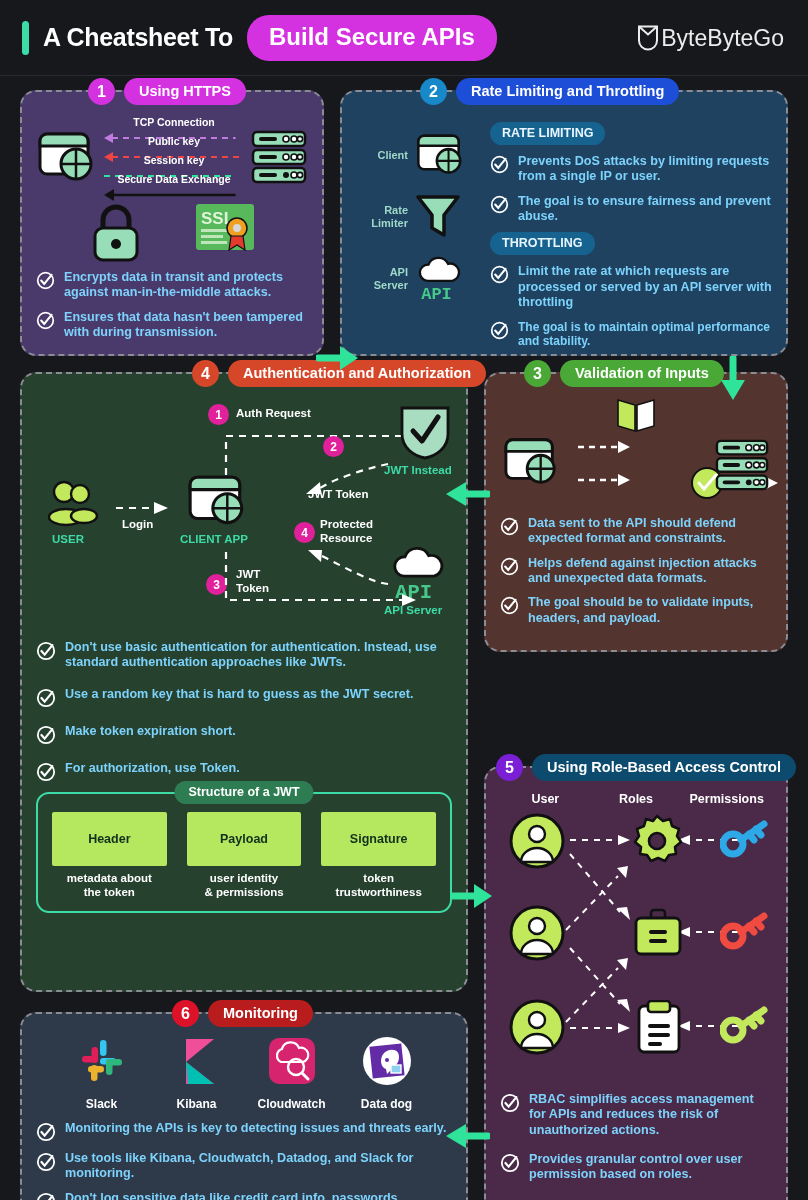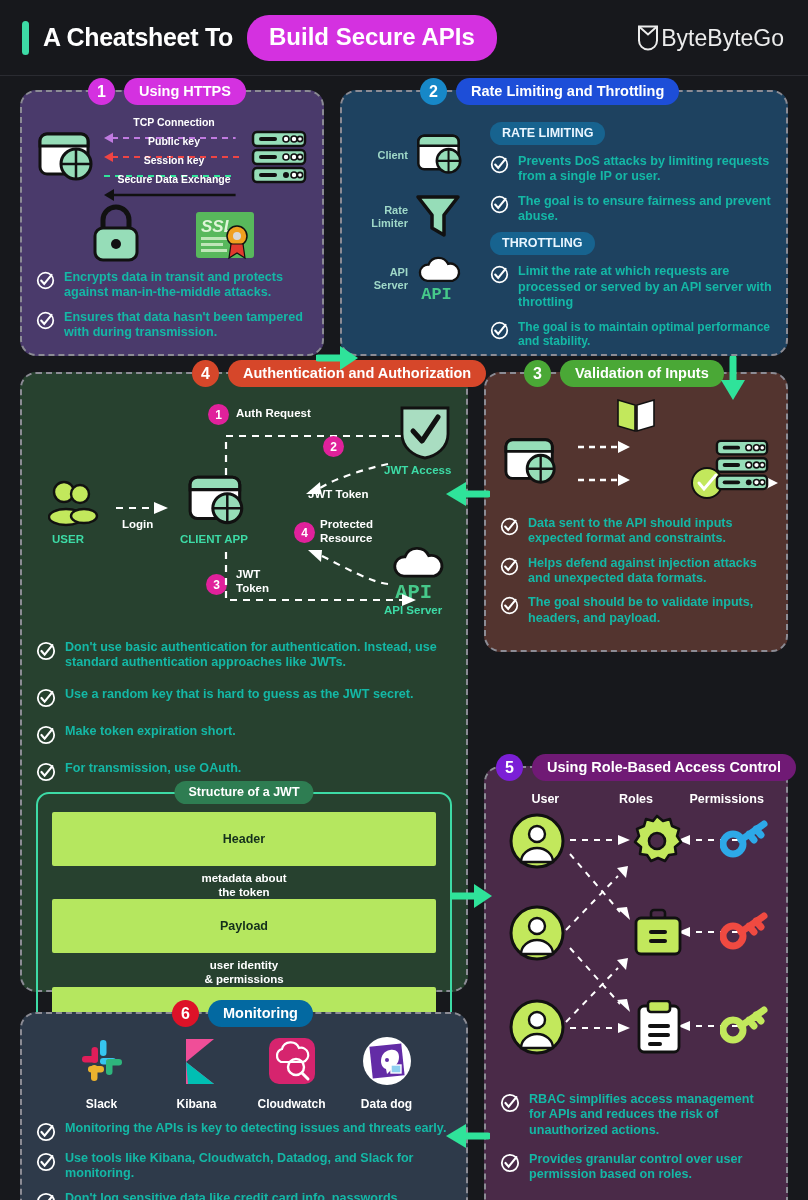--- a/index.html
+++ b/index.html
@@ -65,35 +65,35 @@
   .title-pill {
     border-radius: 14px; padding: 5px 15px 6px 15px;
     font-size: 14.5px; font-weight: bold; color: #fff; white-space: nowrap;
   }
 
   
   .bullets { margin-top: 6px; }
   .bullet { display: flex; align-items: flex-start; gap: 9px; margin-bottom: 9px; }
   .bullet:last-child { margin-bottom: 0; }
   .chk { flex: none; margin-top: 1px; }
-  .bullet-txt { font-size: 12.6px; font-weight: bold; line-height: 1.22; color: #14b8a6; }
+  .bullet-txt { font-size: 12.6px; font-weight: bold; line-height: 1.22; color: #7dd3fc; }
   .bullet-txt.sm { font-size: 12px; }
 
   .sub-pill {
     display: inline-block; border-radius: 12px;
     padding: 4px 12px 5px 12px; font-size: 12.5px; font-weight: bold;
     color: #eaf6ff; background: #17638f; margin-bottom: 7px;
   }
 
   
   #p1 { left: 20px; top: 14px; width: 304px; height: 266px; background: #4a3a6b; }
   #p1 .panel-head { left: 66px; }
   .flow1 { position: relative; height: 78px; margin: 14px 2px 0 2px; }
   .flow-lbl { position: absolute; font-size: 10.5px; font-weight: bold; color: #fff; white-space: nowrap; }
-  .lock-row { display: flex; align-items: flex-end; justify-content: center; gap: 52px; margin-top: 6px; margin-bottom: 8px; font-style: italic; }
+  .lock-row { display: flex; align-items: flex-start; justify-content: center; gap: 52px; margin-top: 6px; margin-bottom: 8px; }
 
   
   #p2 { left: 340px; top: 14px; width: 448px; height: 266px; background: #1e4260; }
   #p2 .panel-head { left: 78px; }
   .p2-body { display: flex; gap: 10px; }
   .p2-left { width: 124px; flex: none; padding-top: 6px; }
   .p2-node { display: flex; align-items: center; gap: 7px; height: 62px; }
   .p2-node .lbl { font-size: 11px; font-weight: bold; color: #9fd8c8; width: 52px; text-align: right; line-height: 1.15; }
   .p2-right { flex: 1; padding-top: 4px; }
 
@@ -112,21 +112,21 @@
     position: absolute; width: 21px; height: 21px; border-radius: 50%;
     background: #e0219b; color: #fff; font-size: 12px; font-weight: bold;
     display: flex; align-items: center; justify-content: center;
   }
   .jwt-box { border: 2px solid #3ddba6; border-radius: 13px; margin-top: 10px; padding: 18px 14px 12px 14px; position: relative; }
   .jwt-box-title {
     position: absolute; top: -13px; left: 50%; transform: translateX(-50%);
     background: #2e7d52; border-radius: 13px; padding: 4px 14px 5px 14px;
     font-size: 12.5px; font-weight: bold; color: #fff; white-space: nowrap;
   }
-  .jwt-cols { display: flex; gap: 0; flex-direction: column; }
+  .jwt-cols { display: flex; gap: 20px; }
   .jwt-col { flex: 1; text-align: center; }
   .jwt-cell {
     background: #b5e75f; color: #14301c; font-size: 12.5px; font-weight: bold;
     height: 54px; display: flex; align-items: center; justify-content: center;
     border-radius: 2px;
   }
   .jwt-cap { font-size: 11.5px; font-weight: bold; color: #fff; margin-top: 6px; line-height: 1.2; }
 
   
   #p5 { left: 484px; top: 690px; width: 304px; height: 474px; background: #4a2a48; }
@@ -401,21 +401,21 @@
       </g>
     </svg>
   </div>
 
   <div class="bullets" style="margin-top:14px;">
     <div class="bullet">
       <svg class="chk" width="19" height="19" viewBox="0 0 22 22">
         <circle cx="11" cy="11" r="9" fill="none" stroke="#fff" stroke-width="2"></circle>
         <path d="M6 11 l3.5 4 L18 4.5" fill="none" stroke="#fff" stroke-width="2.4" stroke-linecap="round"></path>
       </svg>
-      <div class="bullet-txt">Data sent to the API should inputs expected format and constraints.</div>
+      <div class="bullet-txt">Data sent to the API should defend expected format and constraints.</div>
     </div>
     <div class="bullet">
       <svg class="chk" width="19" height="19" viewBox="0 0 22 22">
         <circle cx="11" cy="11" r="9" fill="none" stroke="#fff" stroke-width="2"></circle>
         <path d="M6 11 l3.5 4 L18 4.5" fill="none" stroke="#fff" stroke-width="2.4" stroke-linecap="round"></path>
       </svg>
       <div class="bullet-txt">Helps defend against injection attacks and unexpected data formats.</div>
     </div>
     <div class="bullet">
       <svg class="chk" width="19" height="19" viewBox="0 0 22 22">
@@ -439,21 +439,21 @@
     <div class="d-lbl" style="left:200px;top:19px;">Auth Request</div>
     <svg width="230" height="70" style="position:absolute;left:176px;top:38px;">
       <path d="M14 62 V10 H190" fill="none" stroke="#fff" stroke-width="2.2" stroke-dasharray="7,6"></path>
       <polygon points="204,10 190,4 190,16" fill="#fff"></polygon>
     </svg>
 
     <svg width="62" height="62" viewBox="0 0 62 62" style="position:absolute;left:358px;top:12px;">
       <path d="M8 8 h46 v26 c0 14 -12 22 -23 24 C20 56 8 48 8 34 Z" fill="#a9ddc1" stroke="#111" stroke-width="2.8"></path>
       <path d="M19 31 l9 10 L44 17" fill="none" stroke="#111" stroke-width="5" stroke-linecap="round" stroke-linejoin="round"></path>
     </svg>
-    <div class="d-lbl green" style="left:348px;top:76px;">JWT Access</div>
+    <div class="d-lbl green" style="left:348px;top:76px;">JWT Instead</div>
 
     <div class="pink-num" style="left:287px;top:48px;">2</div>
     <svg width="112" height="50" style="position:absolute;left:252px;top:68px;">
       <path d="M100 8 C80 12 48 22 32 32" fill="none" stroke="#fff" stroke-width="2.2" stroke-dasharray="7,6"></path>
       <polygon points="18,38 32,26 33,38" fill="#fff"></polygon>
     </svg>
     <div class="d-lbl" style="left:272px;top:100px;">JWT Token</div>
 
     <svg width="54" height="48" viewBox="0 0 54 48" style="position:absolute;left:12px;top:92px;">
       <circle cx="16" cy="12" r="10" fill="#c2e85c" stroke="#111" stroke-width="2.4"></circle>
@@ -520,21 +520,21 @@
         <circle cx="11" cy="11" r="9" fill="none" stroke="#fff" stroke-width="2"></circle>
         <path d="M6 11 l3.5 4 L18 4.5" fill="none" stroke="#fff" stroke-width="2.4" stroke-linecap="round"></path>
       </svg>
       <div class="bullet-txt">Make token expiration short.</div>
     </div>
     <div class="bullet">
       <svg class="chk" width="20" height="20" viewBox="0 0 22 22">
         <circle cx="11" cy="11" r="9" fill="none" stroke="#fff" stroke-width="2"></circle>
         <path d="M6 11 l3.5 4 L18 4.5" fill="none" stroke="#fff" stroke-width="2.4" stroke-linecap="round"></path>
       </svg>
-      <div class="bullet-txt">For transmission, use OAuth.</div>
+      <div class="bullet-txt">For authorization, use Token.</div>
     </div>
   </div>
 
   <div class="jwt-box">
     <div class="jwt-box-title">Structure of a JWT</div>
     <div class="jwt-cols">
       <div class="jwt-col">
         <div class="jwt-cell">Header</div>
         <div class="jwt-cap" style="white-space:pre-line">metadata about
 the token</div>
@@ -549,21 +549,21 @@
         <div class="jwt-cap" style="white-space:pre-line">token
 trustworthiness</div>
       </div>
     </div>
   </div>
 </div>
 
 <div class="panel" id="p5">
   <div class="panel-head">
     <div class="num-badge" style="background:#7b1fd6">5</div>
-    <div class="title-pill" style="background:#701a75">Using Role-Based Access Control</div>
+    <div class="title-pill" style="background:#0c4a6e">Using Role-Based Access Control</div>
   </div>
 
   <div class="rbac-head">
     <span style="width:92px">User</span>
     <span style="width:92px">Roles</span>
     <span style="width:92px">Permissions</span>
   </div>
 
   <div class="rbac-diagram">
 
@@ -654,21 +654,21 @@
         <path d="M6 11 l3.5 4 L18 4.5" fill="none" stroke="#fff" stroke-width="2.4" stroke-linecap="round"></path>
       </svg>
       <div class="bullet-txt">Provides granular control over user permission based on roles.</div>
     </div>
   </div>
 </div>
 
 <div class="panel" id="p6">
   <div class="panel-head">
     <div class="num-badge" style="background:#dd1228">6</div>
-    <div class="title-pill" style="background:#0369a1">Monitoring</div>
+    <div class="title-pill" style="background:#b91c1c">Monitoring</div>
   </div>
 
   <div class="tools">
     <div class="tool">
       <svg width="50" height="50" viewBox="0 0 50 50">
         <rect x="5" y="20" width="16" height="6.5" rx="3.2" fill="#e01e5a"></rect>
         <rect x="14.5" y="11" width="6.5" height="16" rx="3.2" fill="#e01e5a"></rect>
         <rect x="23" y="4" width="6.5" height="16" rx="3.2" fill="#36c5f0"></rect>
         <rect x="23" y="22" width="16" height="6.5" rx="3.2" fill="#36c5f0" transform="rotate(0)"></rect>
         <rect x="29" y="23" width="16" height="6.5" rx="3.2" fill="#2eb67d"></rect>

